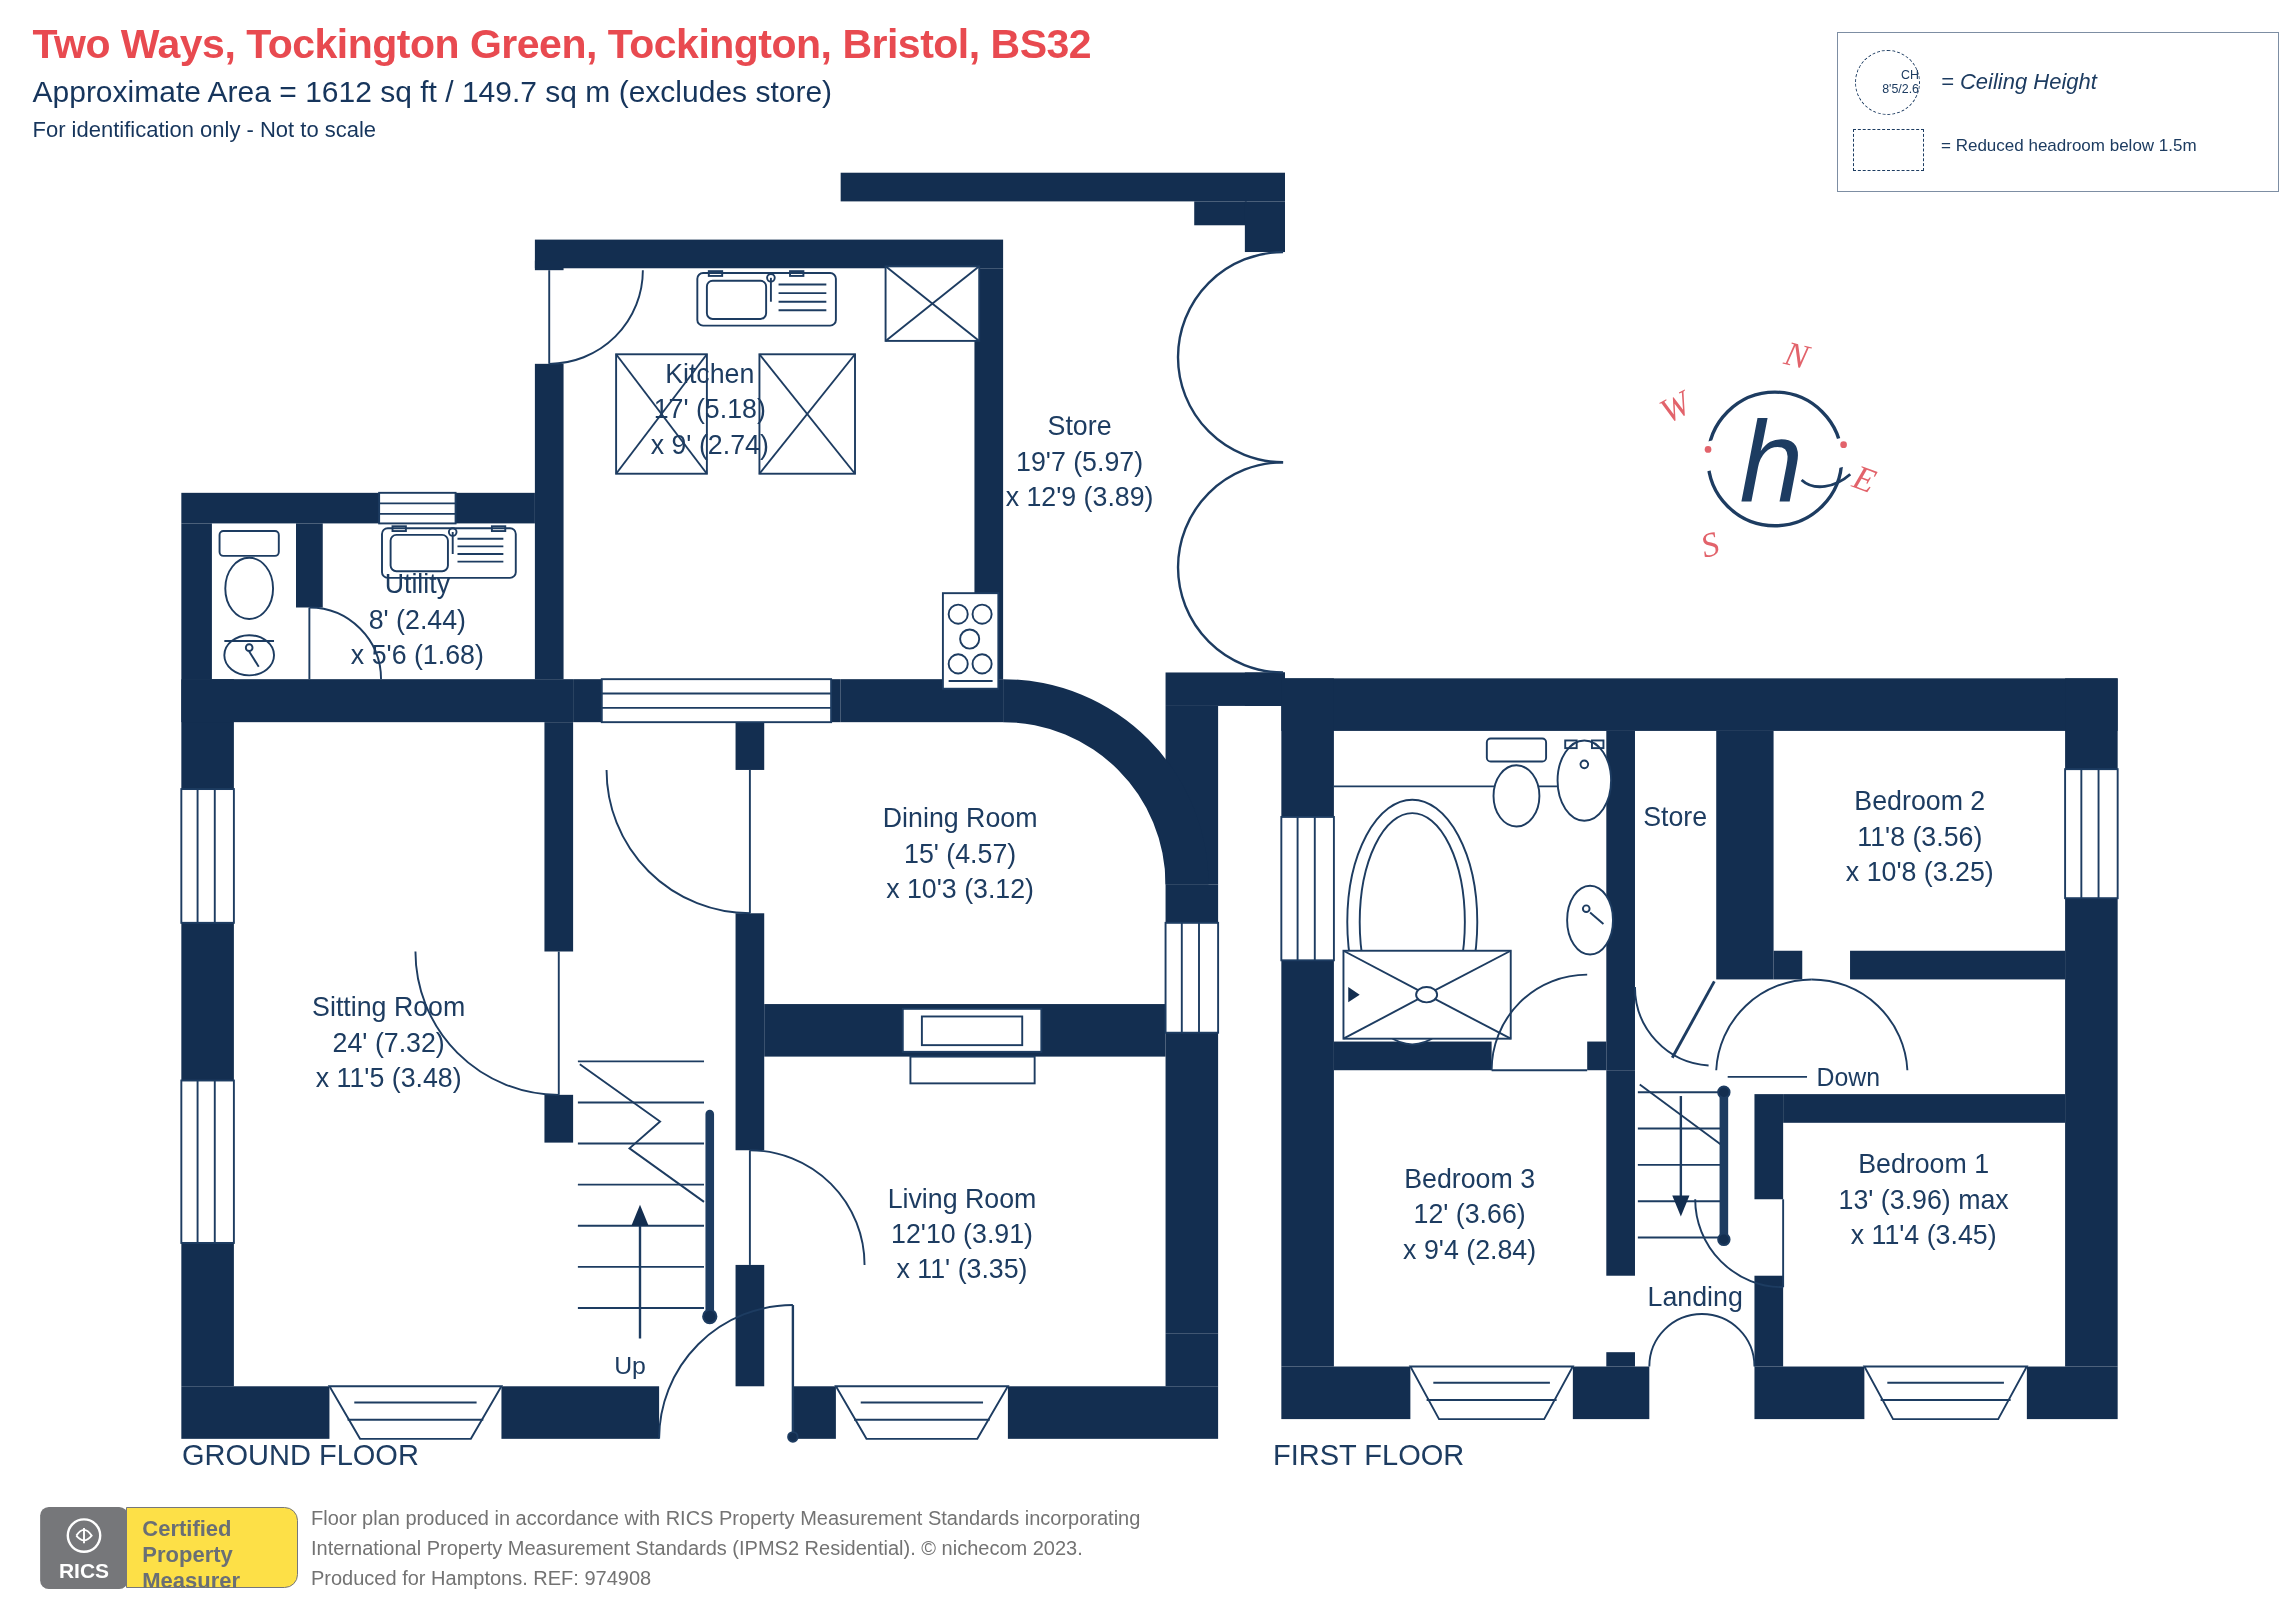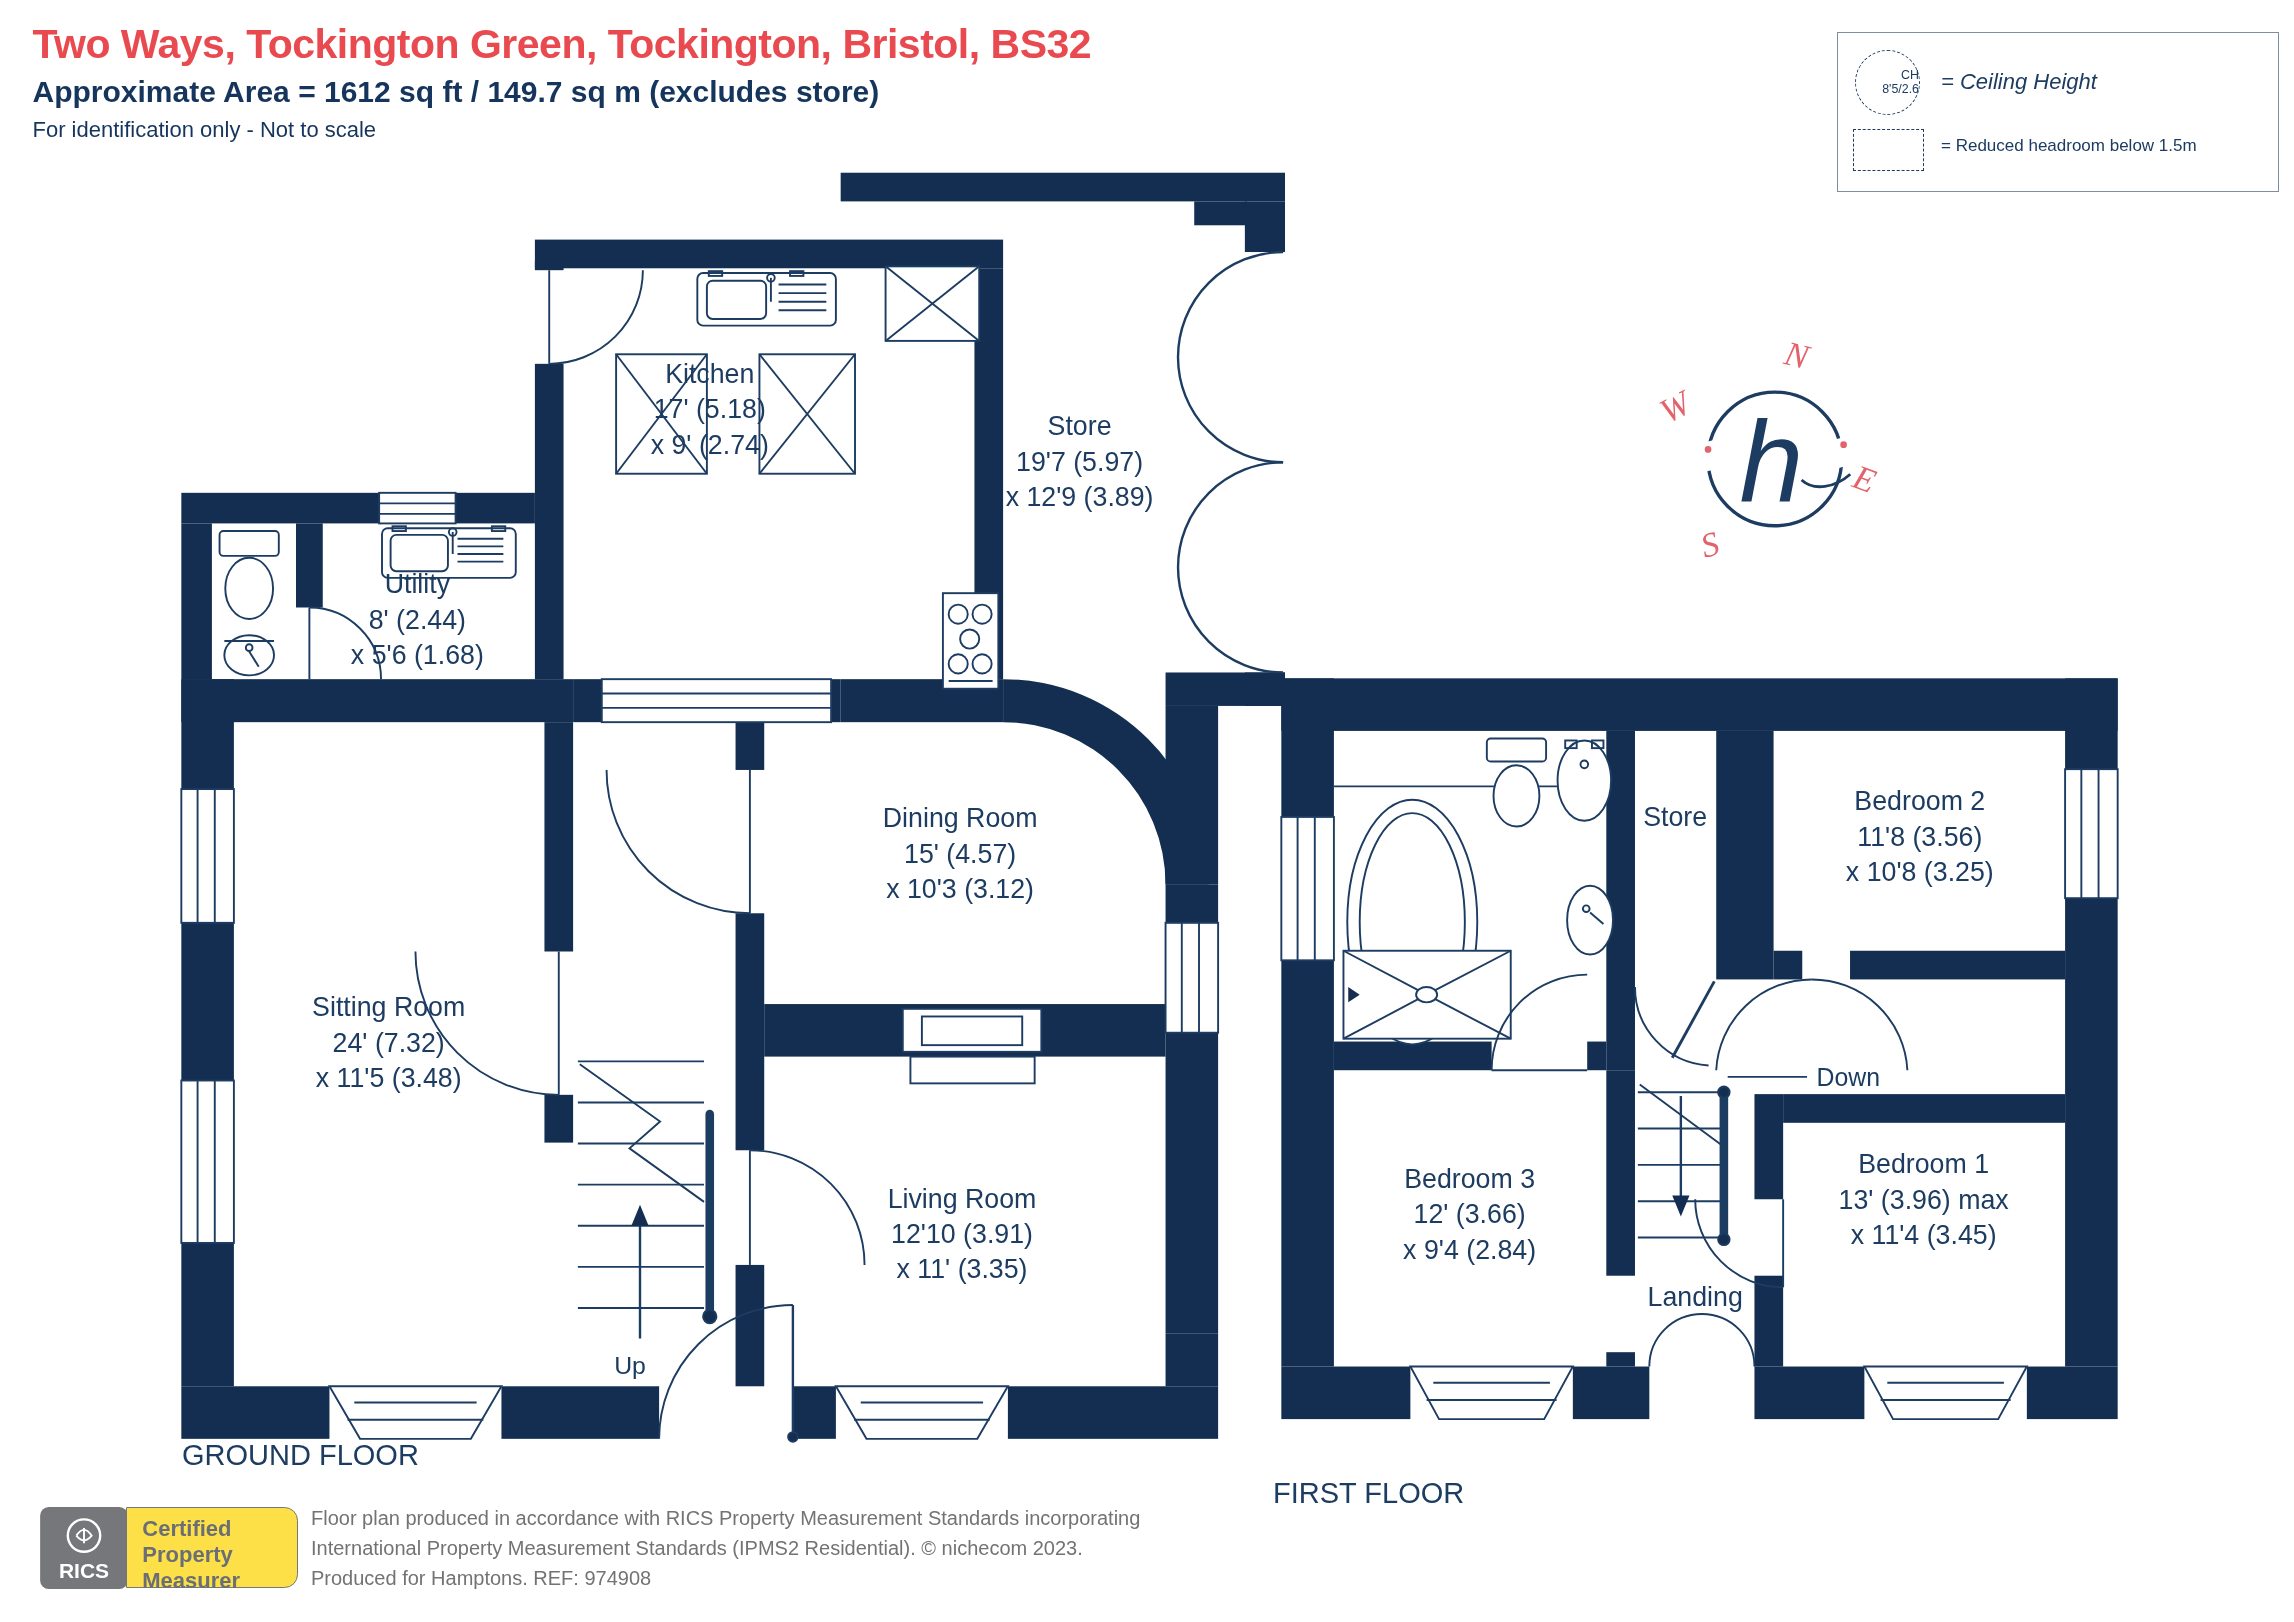--- a/index.html
+++ b/index.html
@@ -1,33 +1,33 @@
 <!DOCTYPE html>
 <html><head>
 <meta charset="utf-8">
 <style>
   html,body{margin:0;padding:0;background:#ffffff;}
   #page{position:relative;width:2294px;height:1622px;background:#fff;overflow:hidden;
         font-family:"Liberation Sans","DejaVu Sans",sans-serif;}
   .abs{position:absolute;}
   #title{left:32.5px;top:21px;font-size:41px;font-weight:bold;letter-spacing:-0.5px;color:#E84A50;}
-  #arealine{left:32.5px;top:75px;font-size:30px;font-weight:700;color:#16355C;text-align:right;}
+  #arealine{left:32.5px;top:75px;font-size:30px;font-weight:400;color:#16355C;text-align:right;}
   #disclaimer{left:32.5px;top:117px;font-size:22px;color:#16355C;}
   #legend{left:1837px;top:32px;width:440px;height:158px;border:1.9px solid #7d8ea3;background:#fff;}
   .leg-circle{position:absolute;left:17px;top:17px;width:63px;height:63px;border:1.9px dashed #1d3c61;
               border-radius:50%;display:flex;flex-direction:column;align-items:flex-end;justify-content:center;
               color:#1d3c61;}
   .leg-ch{font-size:12.4px;line-height:13.4px;}
   .leg-chv{font-size:12.4px;line-height:14.3px;}
   .leg-rect{position:absolute;left:15.3px;top:96px;width:69px;height:40px;border:1.9px dashed #1d3c61;background:#fff;}
   .leg-text1{position:absolute;left:103px;top:36px;font-size:22px;color:#1d3c61;font-style:italic;}
   .leg-text2{position:absolute;left:103px;top:103px;font-size:17px;color:#1d3c61;}
   .floor-label{font-size:29px;color:#1d3c61;letter-spacing:0px;}
   #gf-label{left:182px;top:1439px;}
-  #ff-label{left:1273px;top:1439px;margin-top:38px;}
+  #ff-label{left:1273px;top:1439px;}
   #footer-text{left:311px;top:1503px;font-size:20px;line-height:30px;color:#737373;}
   #cert-box{left:126px;top:1507px;width:172px;height:81px;border:1.9px solid #76777A;
             border-radius:0 13.4px 13.4px 0;background:#fde047;box-sizing:border-box;
             padding:7.6px 0 0 15.3px;font-size:22px;line-height:26px;font-weight:bold;color:#6A6F75;}
   svg text{font-family:"Liberation Sans","DejaVu Sans",sans-serif;}
   .rl{font-size:28px;fill:#1d3c61;text-anchor:middle;}
   .sm{font-size:26px;fill:#1d3c61;}
   .compass-letter{font-size:36px;font-style:italic;fill:#E2636B;font-family:"Liberation Serif","DejaVu Serif",serif;}
 </style>
 </head>

